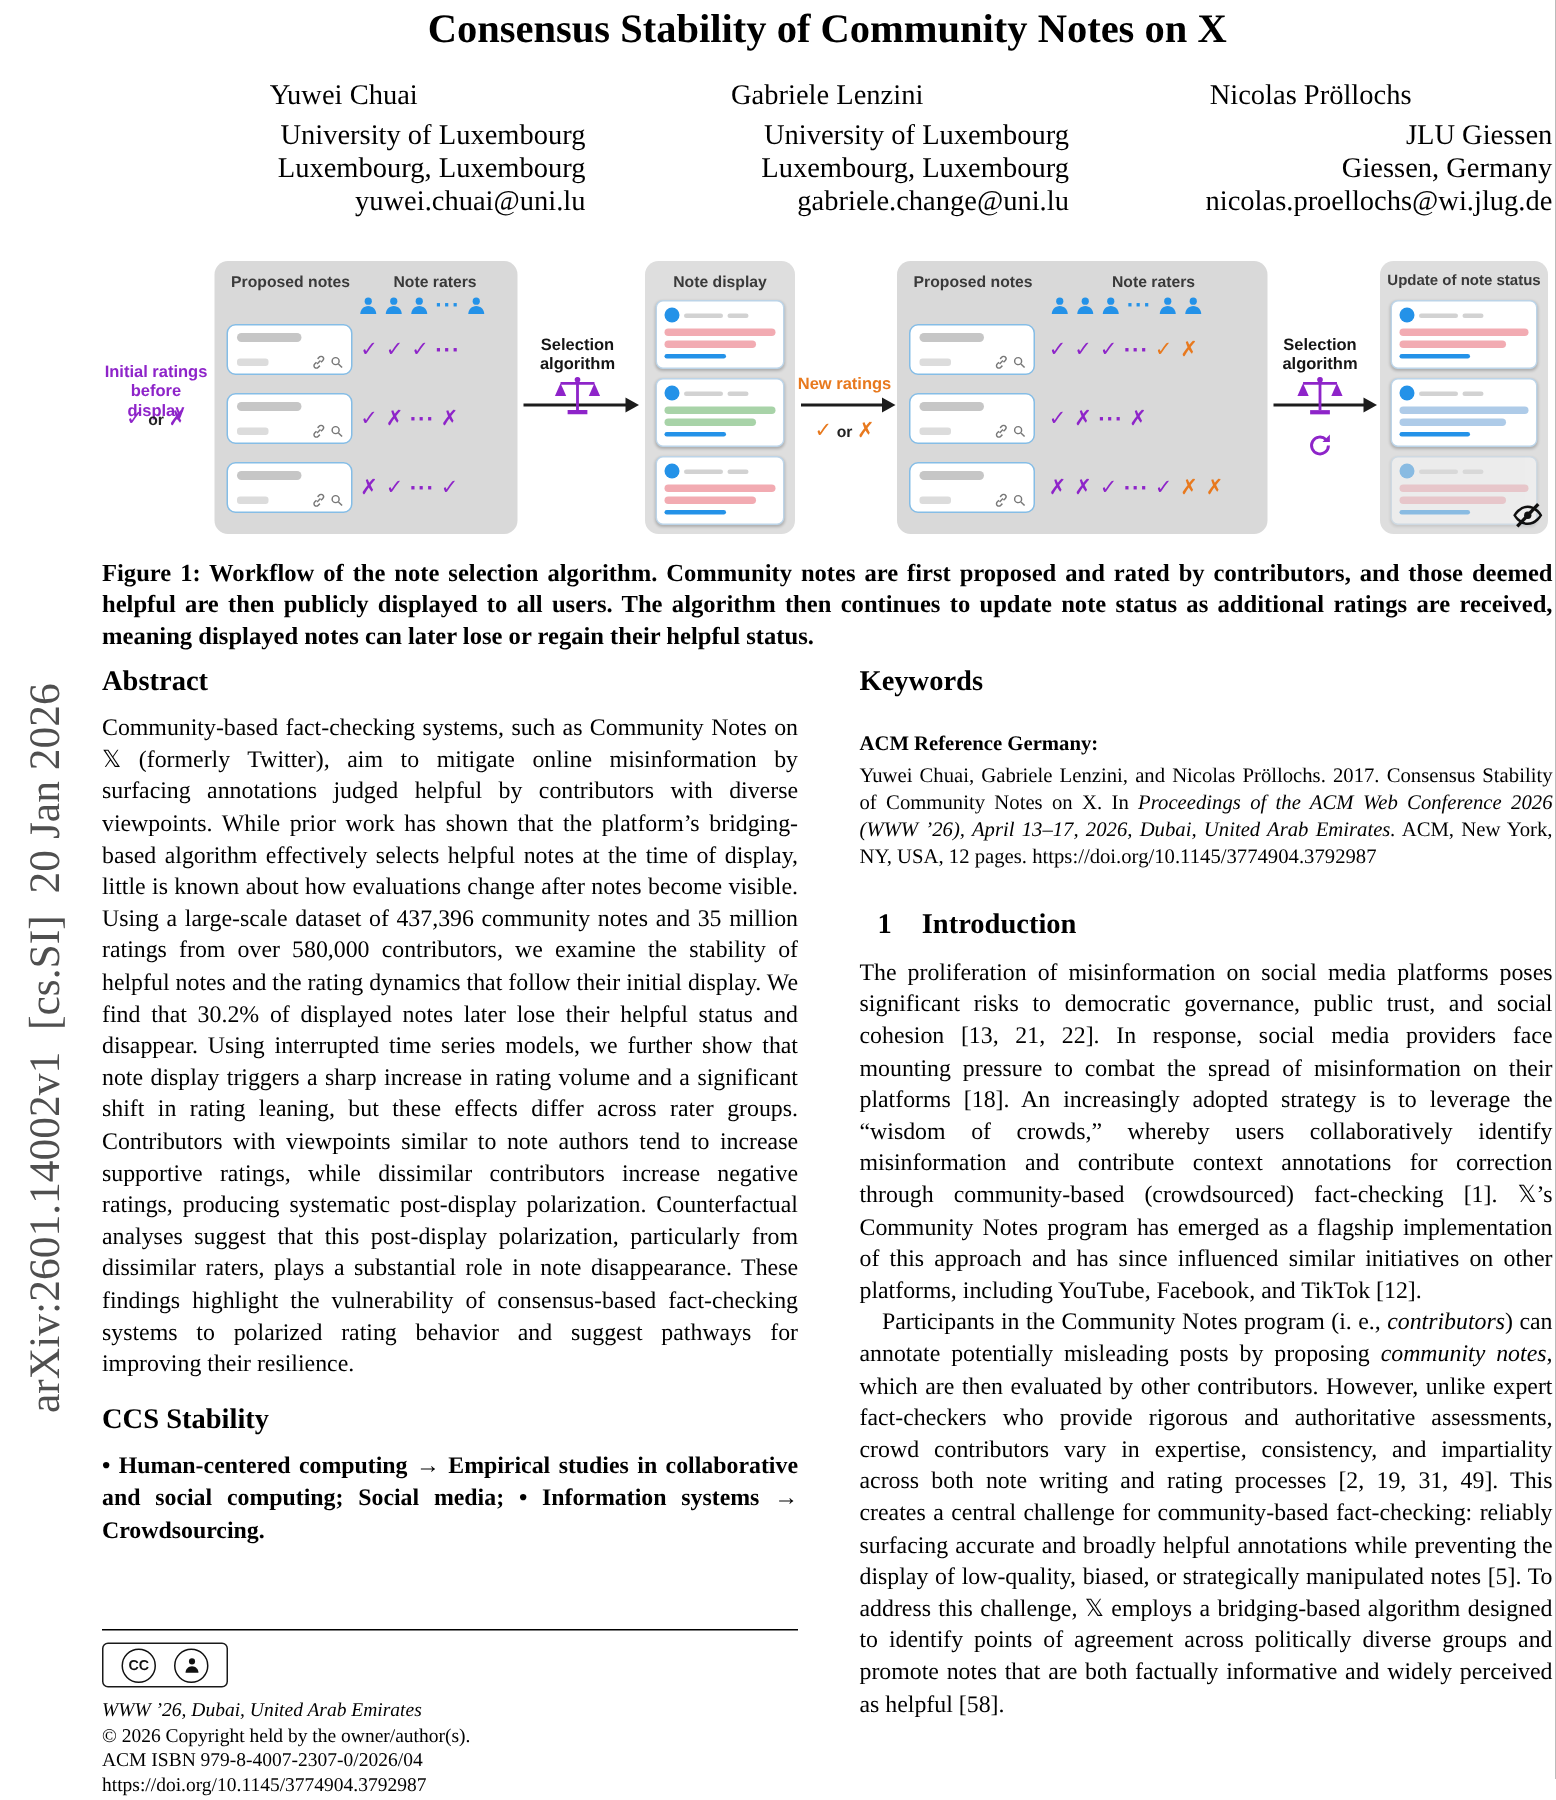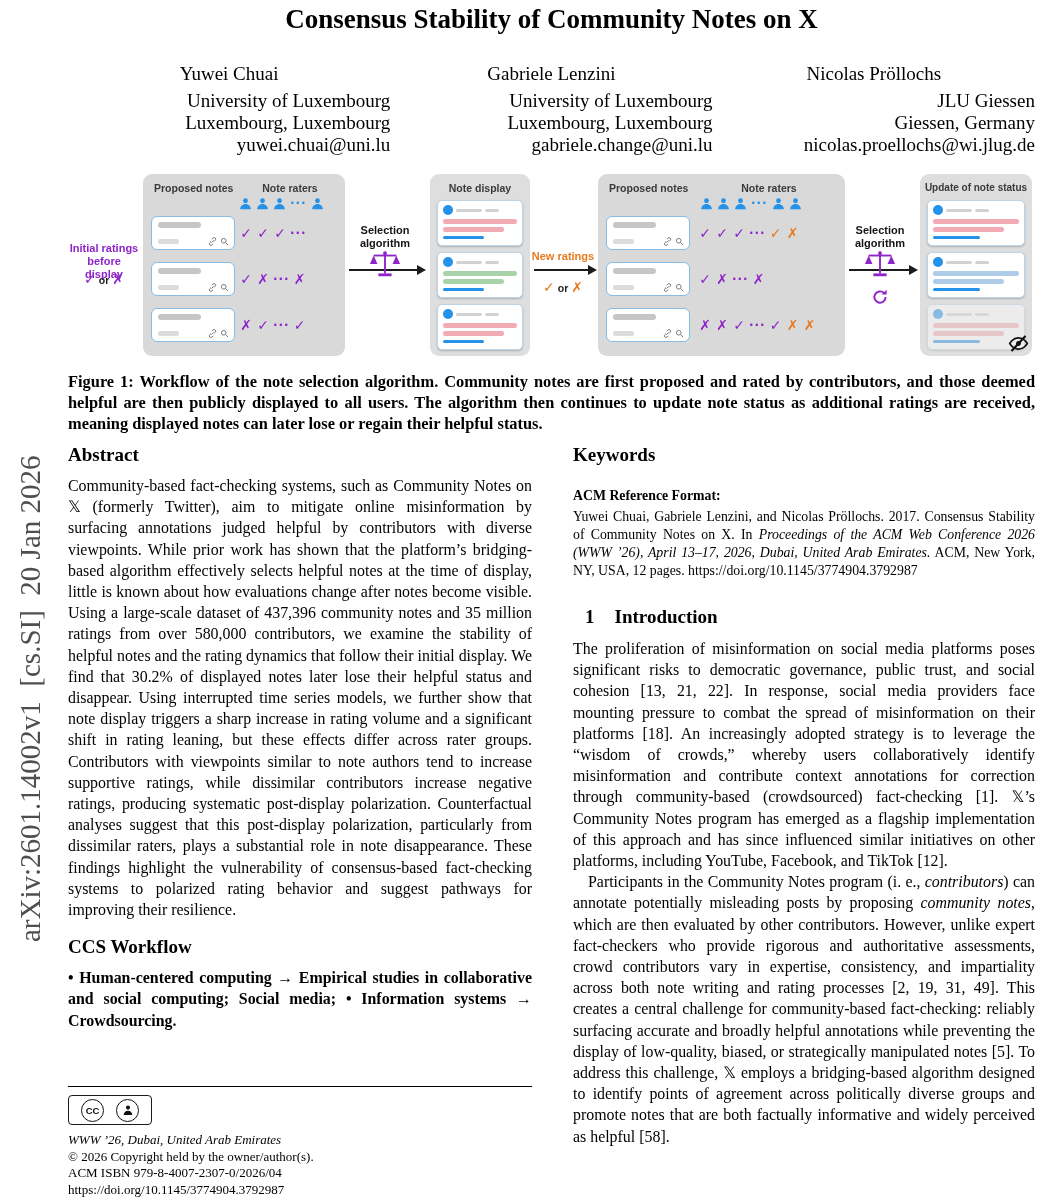--- a/index.html
+++ b/index.html
@@ -13,21 +13,21 @@
 
   
   .arxiv-stamp{position:absolute;left:14px;top:942px;transform:rotate(-90deg);
     transform-origin:0 0;white-space:pre;font-size:29px;color:#4f4f4f;
     font-family:"Liberation Serif",serif;}
 
   
   .content{position:absolute;left:68px;width:967px;}
   .hdr{top:0;}
   .paper-title{text-align:center;font-size:27px;font-weight:bold;margin:4px 0 0;}
-  .authors{display:flex;margin-top:28px;}
+  .authors{display:flex;margin-top:18px;}
   .author{width:33.33%;text-align:center;}
   .author .name{font-size:19px;margin-bottom:5px;}
   .author .line{font-size:19px;line-height:22px;text-align:right;}
 
   
   .fig{position:absolute;left:68px;top:166px;width:967px;height:198px;
        font-family:"Liberation Sans",sans-serif;}
   .panel{position:absolute;top:8px;height:182px;border-radius:9px;background:var(--panelgray);}
   .panel.lite{background:var(--panelgray2);}
   .panel-title{position:absolute;font-size:10.5px;font-weight:bold;color:#3a3a3a;}
@@ -448,21 +448,21 @@
 
   <div class="fig-caption">Figure 1: Workflow of the note selection algorithm. Community notes are first proposed and rated by contributors, and those deemed helpful are then publicly displayed to all users. The algorithm then continues to update note status as additional ratings are received, meaning displayed notes can later lose or regain their helpful status.</div>
 
   <div class="columns">
 
     <div class="col col-left">
       <div class="sec-h">Abstract</div>
       <p class="body-text">Community-based fact-checking systems, such as Community Notes on 𝕏 (formerly Twitter), aim to mitigate online misinformation by surfacing annotations judged helpful by contributors with diverse viewpoints. While prior work has shown that the platform’s bridging-based algorithm effectively selects helpful notes at the time of display, little is known about how evaluations change after notes become visible. Using a large-scale dataset of 437,396 community notes and 35 million ratings from over 580,000 contributors, we examine the stability of helpful notes and the rating dynamics that follow their initial display. We find that 30.2% of displayed notes later lose their helpful status and disappear. Using interrupted time series models, we further show that note display triggers a sharp increase in rating volume and a significant shift in rating leaning, but these effects differ across rater groups. Contributors with viewpoints similar to note authors tend to increase supportive ratings, while dissimilar contributors increase negative ratings, producing systematic post-display polarization. Counterfactual analyses suggest that this post-display polarization, particularly from dissimilar raters, plays a substantial role in note disappearance. These findings highlight the vulnerability of consensus-based fact-checking systems to polarized rating behavior and suggest pathways for improving their resilience.</p>
 
       <div class="ccs-wrap">
-        <div class="sec-h">CCS Workflow</div>
+        <div class="sec-h">CCS Stability</div>
         <p class="body-text ccs-text">• Human-centered computing → Empirical studies in collaborative and social computing; Social media; • Information systems → Crowdsourcing.</p>
       </div>
 
       <div class="license-block">
         <div class="footnote-rule"></div>
         <div class="cc-badge">
           <span class="cc-circle">CC</span>
           <span class="cc-circle">
             <svg class="cc-person" viewBox="0 0 20 20">
                 <circle cx="10" cy="6" r="3.4"></circle>
@@ -476,21 +476,21 @@
           <span class="lt">ACM ISBN 979-8-4007-2307-0/2026/04</span>
           <span class="lt">https://doi.org/10.1145/3774904.3792987</span>
         </div>
       </div>
     </div>
 
     <div class="col col-right">
       <div class="sec-h">Keywords</div>
 
       <div class="acm-ref-wrap">
-        <div class="acm-ref-h">ACM Reference Format:</div>
+        <div class="acm-ref-h">ACM Reference Germany:</div>
         <p class="acm-ref-text"><span>Yuwei Chuai, Gabriele Lenzini, and Nicolas Pröllochs. 2017. Consensus Stability of Community Notes on X. In </span><span class="it">Proceedings of the ACM Web Conference 2026 (WWW ’26), April 13–17, 2026, Dubai, United Arab Emirates.</span><span> ACM, New York, NY, USA, 12 pages. https://doi.org/10.1145/3774904.3792987</span></p>
       </div>
 
       <div class="intro-h">
         <span class="num">1</span><span>Introduction</span>
       </div>
       <p class="body-text">The proliferation of misinformation on social media platforms poses significant risks to democratic governance, public trust, and social cohesion [13, 21, 22]. In response, social media providers face mounting pressure to combat the spread of misinformation on their platforms [18]. An increasingly adopted strategy is to leverage the “wisdom of crowds,” whereby users collaboratively identify misinformation and contribute context annotations for correction through community-based (crowdsourced) fact-checking [1]. 𝕏’s Community Notes program has emerged as a flagship implementation of this approach and has since influenced similar initiatives on other platforms, including YouTube, Facebook, and TikTok [12].</p>
       <p class="body-text indent"><span>Participants in the Community Notes program (i. e., </span><span class="it">contributors</span><span>) can annotate potentially misleading posts by proposing </span><span class="it">community notes</span><span>, which are then evaluated by other contributors. However, unlike expert fact-checkers who provide rigorous and authoritative assessments, crowd contributors vary in expertise, consistency, and impartiality across both note writing and rating processes [2, 19, 31, 49]. This creates a central challenge for community-based fact-checking: reliably surfacing accurate and broadly helpful annotations while preventing the display of low-quality, biased, or strategically manipulated notes [5]. To address this challenge, 𝕏 employs a bridging-based algorithm designed to identify points of agreement across politically diverse groups and promote notes that are both factually informative and widely perceived as helpful [58].</span></p>
     </div>
   </div>

